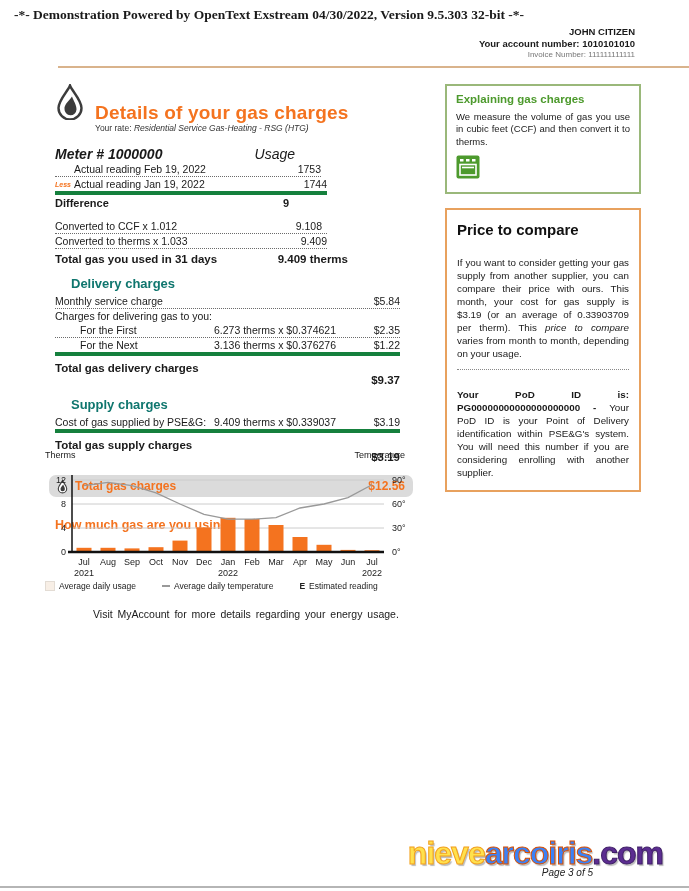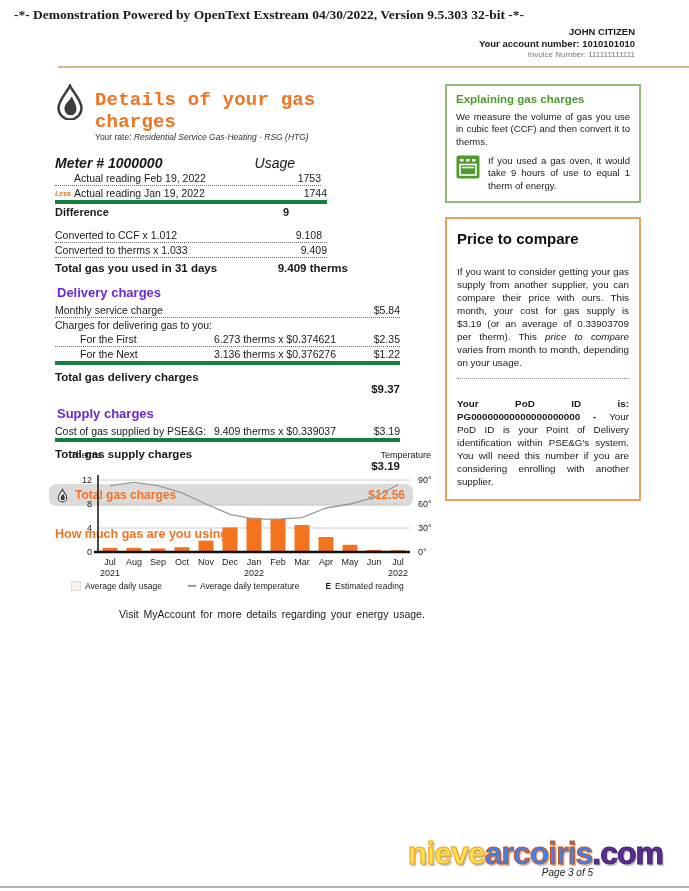--- a/index.html
+++ b/index.html
@@ -11,21 +11,21 @@
             font-weight:bold;font-size:13.5px;}
   .hdr-right{position:absolute;right:54px;top:26px;text-align:right;line-height:1.25;}
   .hdr-name{font-size:9.5px;font-weight:bold;}
   .hdr-acct{font-size:9.5px;font-weight:bold;}
   .hdr-inv{font-size:8px;color:#777;}
   .hdr-line{position:absolute;left:58px;right:0;top:66px;height:2px;background:#D9B38C;}
 
   
   .leftcol{position:absolute;left:55px;top:84px;width:345px;}
   .title-row{display:flex;gap:10px;align-items:flex-start;}
-  .page-title{font-size:19px;font-weight:bold;color:#F4731F;margin-top:5px;letter-spacing:.2px;font-family:Liberation Mono, monospace;}
+  .page-title{font-size:19px;font-weight:bold;color:#F4731F;margin-top:18px;letter-spacing:.2px;}
   .rate-line{margin:-1px 0 0 40px;font-size:8.5px;color:#333;}
   .rate-line .it{font-style:italic;}
 
   .meter-head{display:flex;width:272px;margin-top:13px;font-size:14px;font-style:italic;}
   .meter-head .m{font-weight:bold;}
   .meter-head .u{margin-left:auto;padding-right:32px;}
 
   .usage-tbl{width:272px;font-size:10.5px;}
   .row{display:flex;align-items:baseline;padding:1px 0;}
   .row .lbl{white-space:nowrap;}
@@ -36,36 +36,36 @@
   .ind2{padding-left:25px;}
   .r1{width:247px;}
   .less-tag{color:#F4731F;font-size:7px;font-style:italic;font-weight:bold;padding-right:3px;align-self:center;}
   .diff-row{font-weight:bold;font-size:11px;padding-top:2px;}
   .diff-row .val{padding-right:38px;}
   .conv{margin-top:9px;}
   .conv .val{padding-right:5px;}
   .total-usage{display:flex;width:345px;font-weight:bold;font-size:11.5px;margin-top:4px;}
   .total-usage .val{margin-left:auto;padding-right:52px;}
 
-  .sec-head{color:#6d28d9;font-weight:bold;font-size:13px;margin:11px 2px 3px;}
+  .sec-head{color:#0f766e;font-weight:bold;font-size:13px;margin:11px 16px 3px;}
   .money-tbl{width:345px;font-size:10.5px;}
   .money-tbl .money{width:64px;text-align:right;}
   .money-tbl .calc{margin-left:auto;white-space:nowrap;}
   .total-line{display:flex;width:345px;font-weight:bold;font-size:11.5px;margin-top:6px;flex-direction:column;}
   .total-line .val{margin-left:auto;}
 
   .band{display:flex;align-items:center;width:364px;height:22px;margin:12px 0 0 -6px;
         background:#DBDBDB;padding:0 8px;box-sizing:border-box;border-radius:7px;}
   .band .blbl{color:#F4731F;font-weight:bold;font-size:12px;margin-left:7px;}
   .band .bval{margin-left:auto;color:#F4731F;font-weight:bold;font-size:12px;}
 
   .how-much{color:#F4731F;font-weight:bold;font-size:12.5px;margin-top:21px;}
 
   
-  .chartblk{position:absolute;left:65px;top:450px;width:380px;}
+  .chartblk{position:absolute;left:39px;top:450px;width:380px;}
   .chart-hdr{display:flex;justify-content:space-between;font-size:9px;padding:0 14px 0 6px;}
   .chartblk svg{display:block;margin-top:7px;}
   .legend{display:flex;align-items:center;gap:26px;margin-top:2px;padding-left:6px;font-size:8.5px;color:#222;}
   .leg-item{display:flex;align-items:center;gap:4px;}
   .sw-bar{width:8px;height:8px;background:#F8EFE6;border:1px solid #E3DCD4;}
   .sw-line{width:8px;height:2px;background:#999;}
   .sw-e{font-weight:bold;font-size:8.5px;}
   .visit{margin-top:17px;padding-left:6px;font-size:10.5px;word-spacing:2px;margin-left:48px;}
 
   
@@ -281,21 +281,20 @@
         <span>
           <svg width="24" height="24" viewBox="0 0 24 24">
             <rect x="0.5" y="0.5" width="23" height="23" rx="2" fill="#4D9A2D"></rect>
             <rect x="4" y="4" width="3.5" height="2.5" fill="#fff"></rect>
             <rect x="10" y="4" width="3.5" height="2.5" fill="#fff"></rect>
             <rect x="16" y="4" width="3.5" height="2.5" fill="#fff"></rect>
             <rect x="4" y="9.5" width="16" height="10.5" fill="none" stroke="#fff" stroke-width="1.6"></rect>
             <line x1="6" y1="12.5" x2="18" y2="12.5" stroke="#fff" stroke-width="1.6"></line>
           </svg>
         </span>
-        <p>If you used a gas oven, it would take 9 hours of use to equal 1 therm of energy.</p>
       </div>
     </div>
 
     <div class="box-orange">
       <h3>Price to compare</h3>
       <p><span>If you want to consider getting your gas supply from another supplier, you can compare their price with ours. This month, your cost for gas supply is $3.19 (or an average of 0.33903709 per therm). This </span><span class="it">price to compare</span><span> varies from month to month, depending on your usage.</span></p>
       <div class="pod-div"></div>
       <p class="pod"><b>Your PoD ID is: PG00000000000000000000 -</b><span> Your PoD ID is your Point of Delivery identification within PSE&amp;G's system. You will need this number if you are considering enrolling with another supplier.</span></p>
     </div>
   </div>

